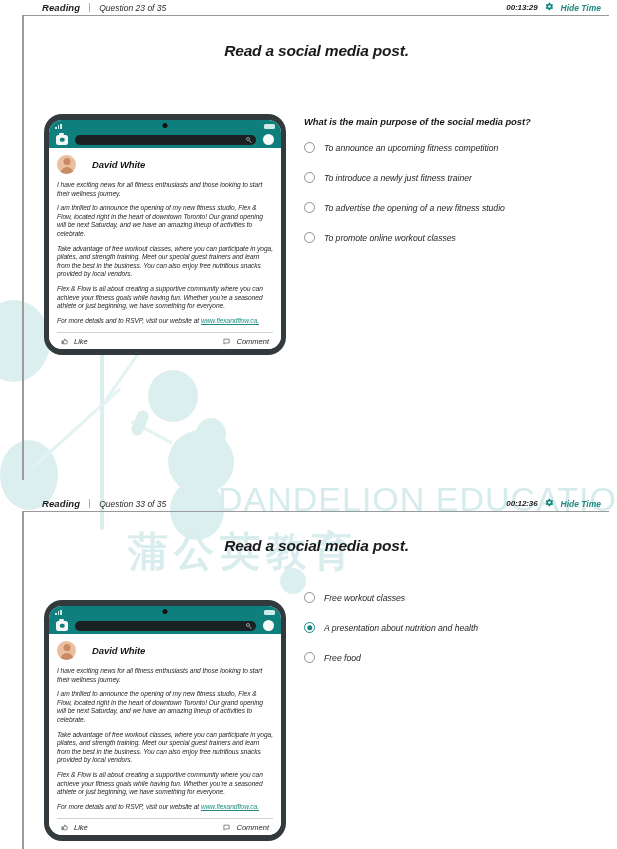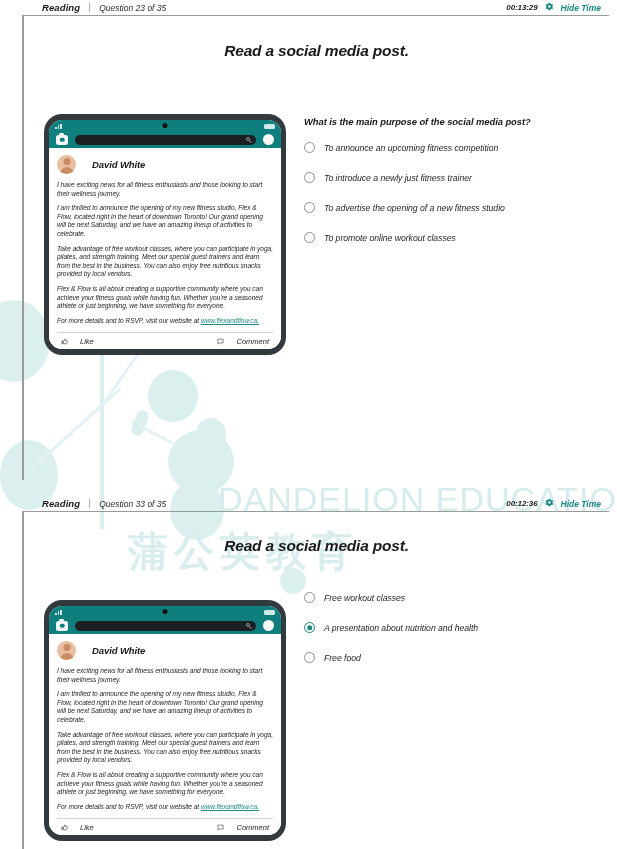--- a/index.html
+++ b/index.html
@@ -343,21 +343,21 @@
     border-top: 1px solid #cfd3d4;
     display: flex;
     align-items: center;
     justify-content: space-between;
     height: 17px;
     padding: 0 4px;
   }
   .act {
     display: flex;
     align-items: center;
-    gap: 12px;
+    gap: 6px;
     font-size: 7.5px;
     color: #24282a;
   }
   .thumb-icon, .bubble-icon {
     display: block;
     width: 7px;
     height: 7px;
   }
 
   

